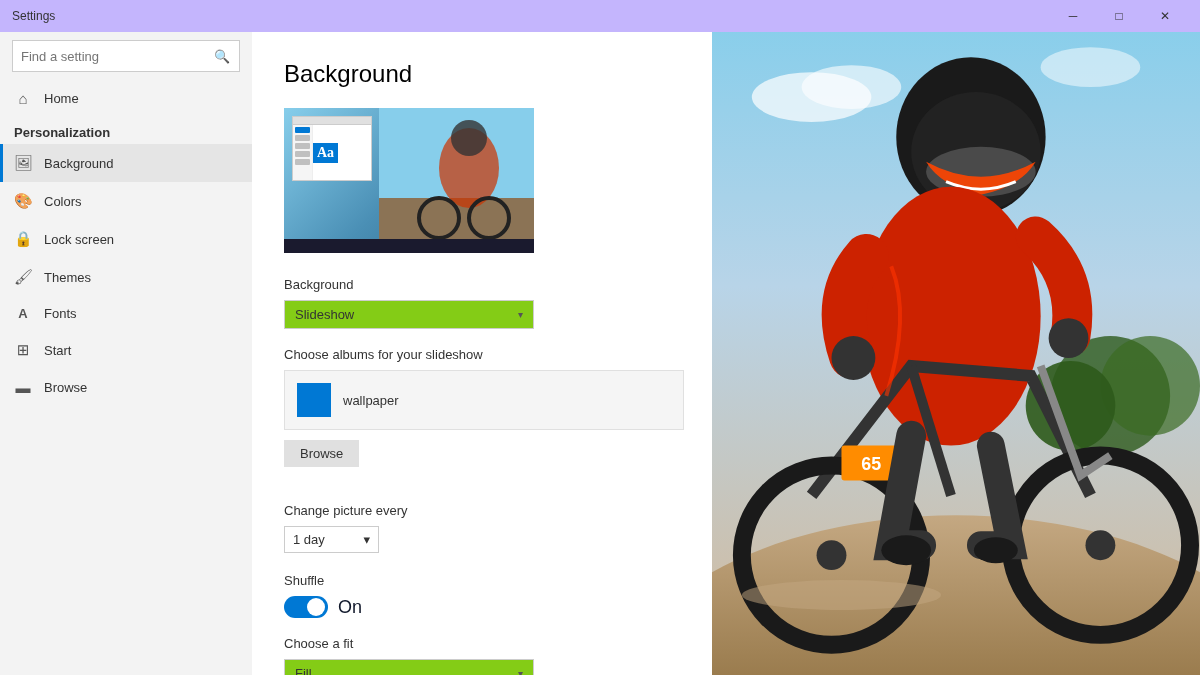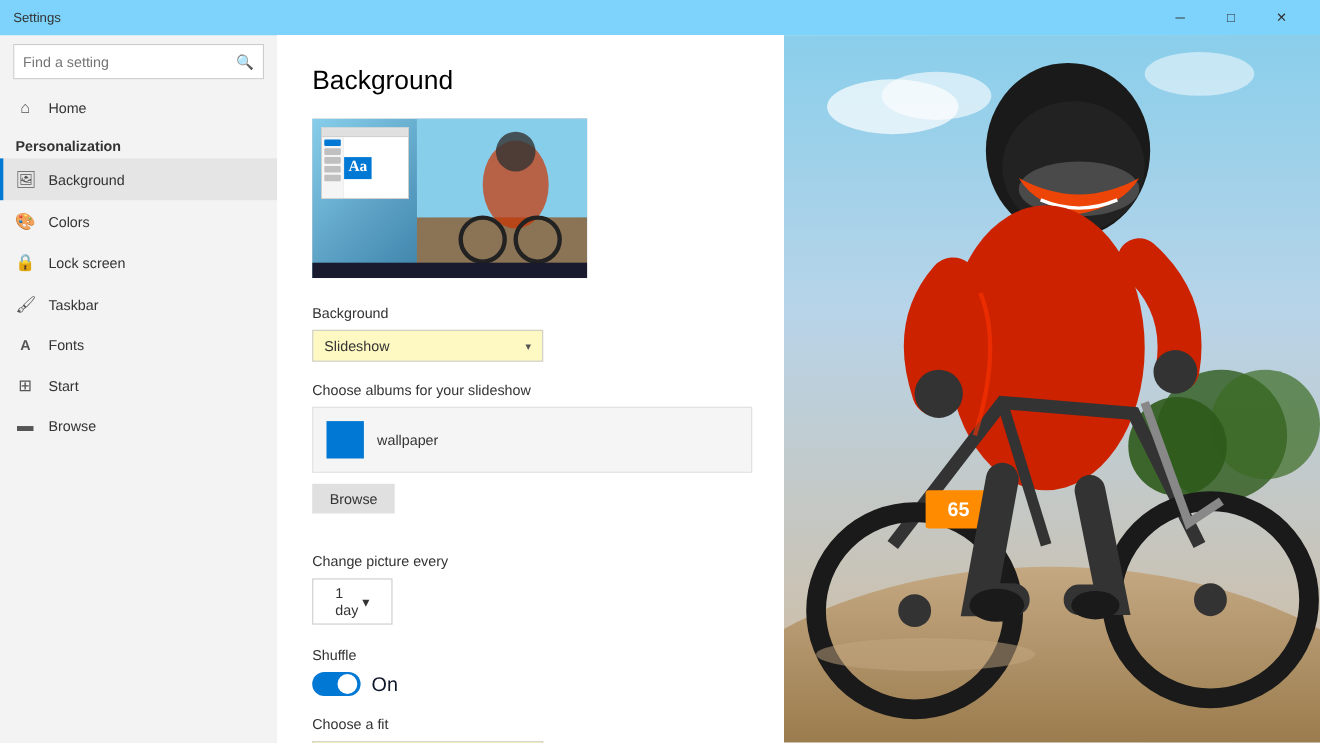--- a/index.html
+++ b/index.html
@@ -10,21 +10,21 @@
       font-family: 'Segoe UI', sans-serif;
       font-size: 14px;
       display: flex;
       flex-direction: column;
       background: #f0f0f0;
     }
 
     
     .titlebar {
       height: 32px;
-      background: #7dd3fc;
+      background: #c4b5fd;
       display: flex;
       align-items: center;
       padding: 0 12px;
       font-size: 12px;
       color: #333;
       flex-shrink: 0;
       position: relative;
       z-index: 10;
     }
     .titlebar-title {
@@ -223,24 +223,24 @@
       color: #333;
       margin-bottom: 8px;
       margin-top: 20px;
     }
     .section-label:first-of-type { margin-top: 0; }
 
     .dropdown {
       display: flex;
       align-items: center;
       border: 1px solid #ccc;
-      background: #fef9c3;
+      background: #84cc16;
       padding: 6px 10px;
       cursor: pointer;
-      width: 210px;
+      width: 250px;
       justify-content: space-between;
       font-size: 13px;
       color: #333;
     }
     .dropdown-arrow { font-size: 10px; color: #555; }
 
     .album-list {
       background: #f5f5f5;
       border: 1px solid #e0e0e0;
       padding: 8px;
@@ -273,23 +273,23 @@
       color: #333;
       cursor: pointer;
       margin-bottom: 16px;
     }
 
     .small-dropdown {
       display: inline-flex;
       align-items: center;
       border: 1px solid #ccc;
       background: white;
-      padding: 5px 20px;
-      cursor: pointer;
-      width: 73px;
+      padding: 5px 8px;
+      cursor: pointer;
+      width: 95px;
       justify-content: space-between;
       font-size: 13px;
       color: #333;
     }
 
     .toggle-row {
       display: flex;
       align-items: center;
       gap: 10px;
       margin: 4px 0 4px 0;
@@ -375,21 +375,21 @@
       <span>Colors</span>
     </div>
 
     <div class="sidebar-item">
       <span class="sidebar-icon">🔒</span>
       <span>Lock screen</span>
     </div>
 
     <div class="sidebar-item">
       <span class="sidebar-icon">🖌</span>
-      <span>Taskbar</span>
+      <span>Themes</span>
     </div>
 
     <div class="sidebar-item">
       <span class="sidebar-icon" style="font-weight:700;font-size:13px;">A</span>
       <span>Fonts</span>
     </div>
 
     <div class="sidebar-item">
       <span class="sidebar-icon">⊞</span>
       <span>Start</span>

